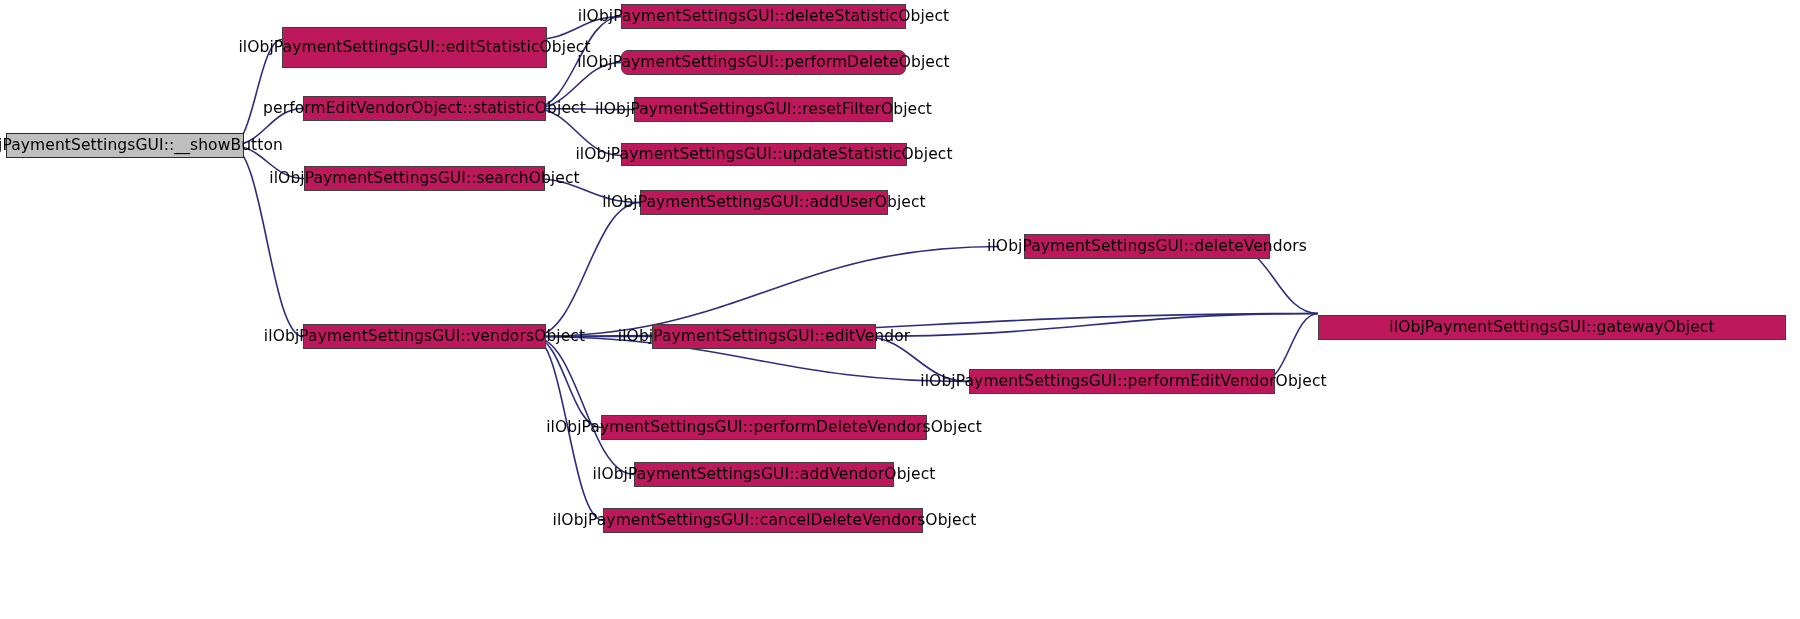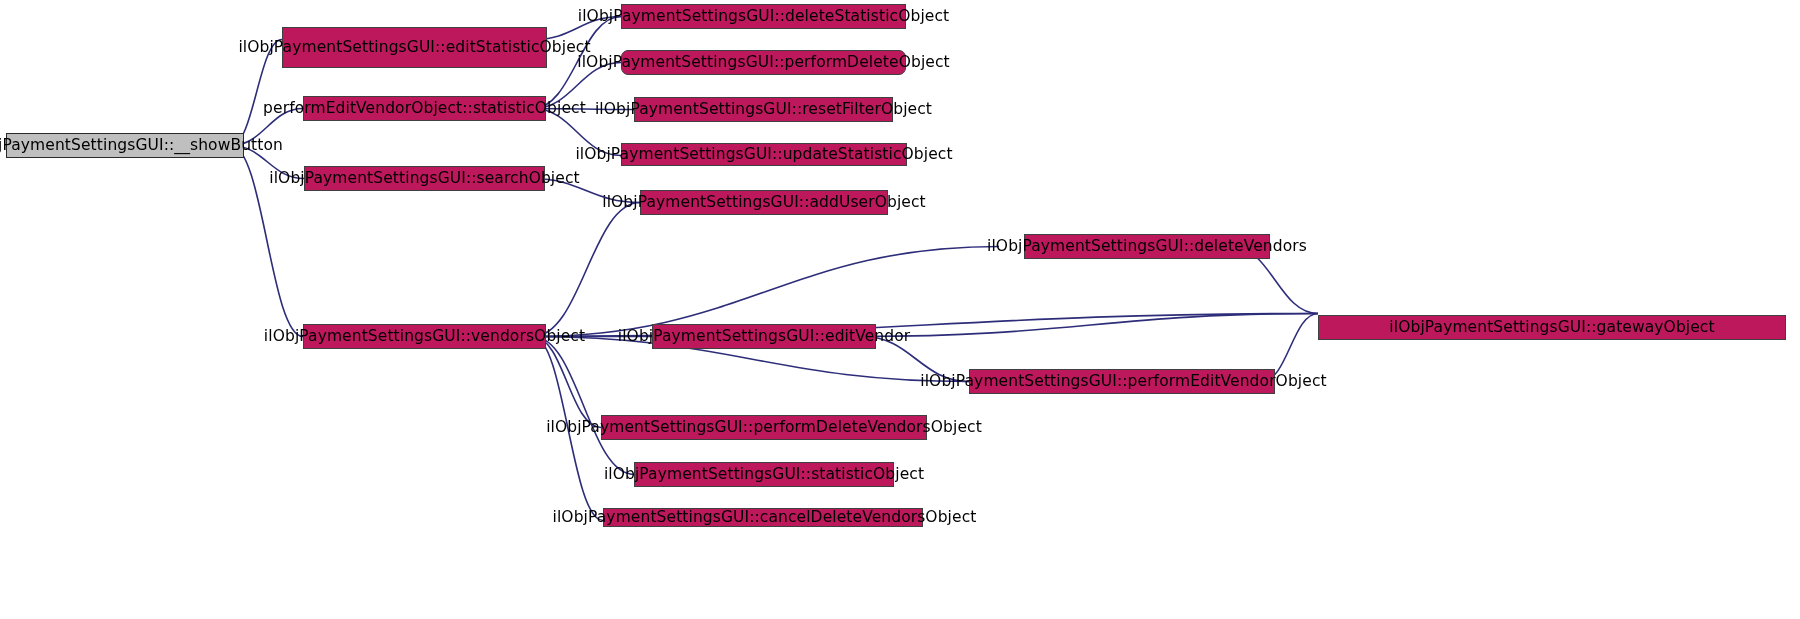--- a/index.html
+++ b/index.html
@@ -148,19 +148,19 @@
       <div class="node" style="left: 652px; top: 324px; width: 224px; height: 25px;">
         <span class="node-label">ilObjPaymentSettingsGUI::editVendor</span>
       </div>
       <div class="node" style="left: 969px; top: 369px; width: 306px; height: 25px; padding-left: 12px;">
         <span class="node-label">ilObjPaymentSettingsGUI::performEditVendorObject</span>
       </div>
       <div class="node" style="left: 601px; top: 415px; width: 326px; height: 25px;">
         <span class="node-label">ilObjPaymentSettingsGUI::performDeleteVendorsObject</span>
       </div>
       <div class="node" style="left: 634px; top: 462px; width: 260px; height: 25px;">
-        <span class="node-label">ilObjPaymentSettingsGUI::statisticObject</span>
+        <span class="node-label">ilObjPaymentSettingsGUI::addVendorObject</span>
       </div>
-      <div class="node" style="left: 603px; top: 508px; width: 320px; height: 19px; padding-left: 12px;">
+      <div class="node" style="left: 603px; top: 508px; width: 320px; height: 25px; padding-left: 12px;">
         <span class="node-label">ilObjPaymentSettingsGUI::cancelDeleteVendorsObject</span>
       </div>
     </div>
 </div>
 
 </body></html>

